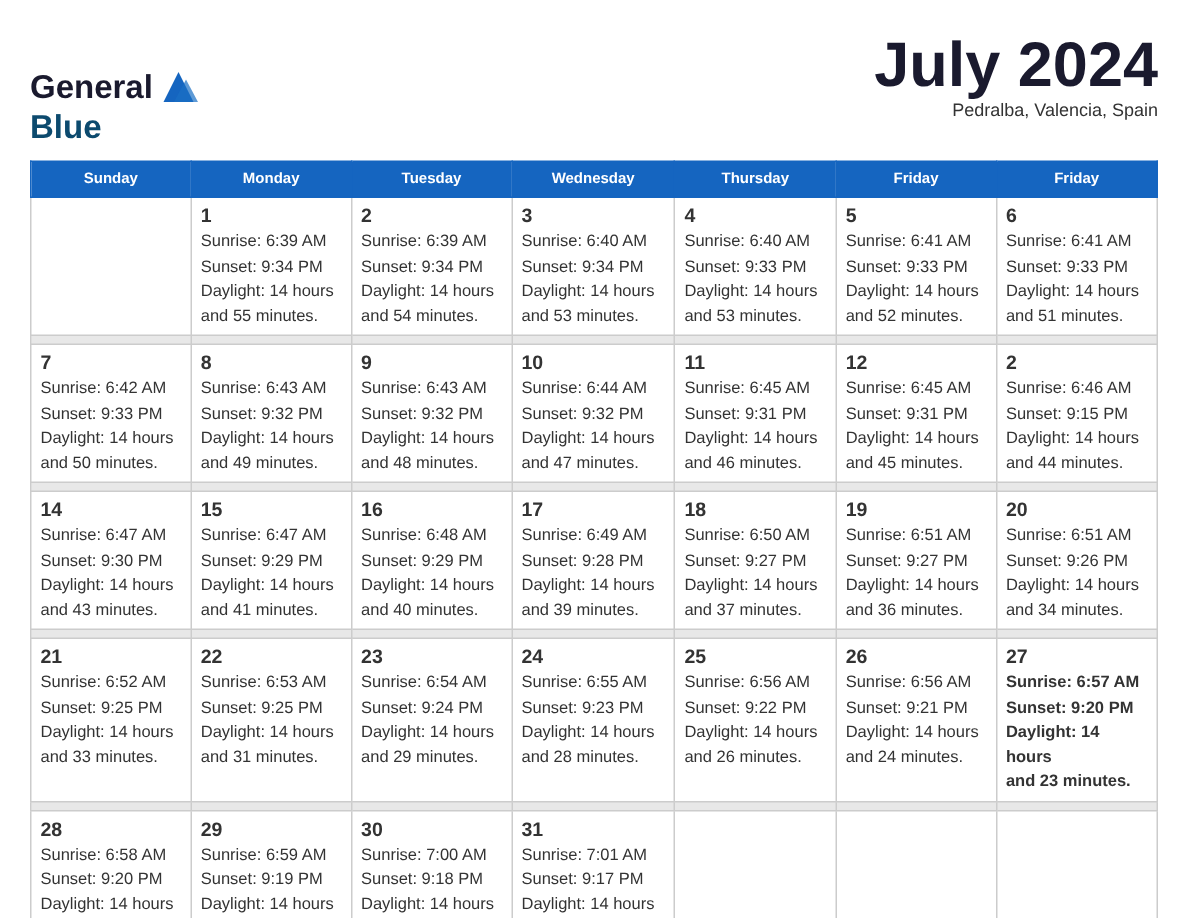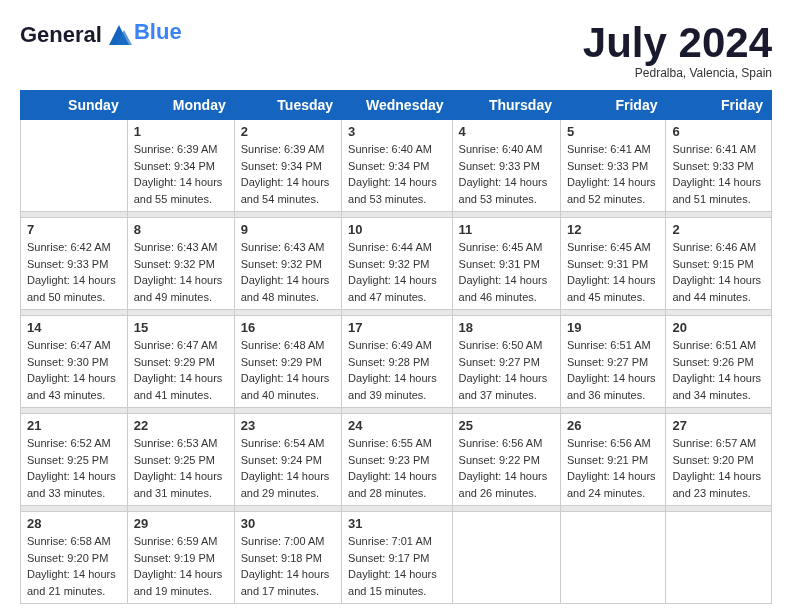--- a/index.html
+++ b/index.html
@@ -21,21 +21,21 @@
       align-items: center;
     }
     .logo-text-general {
       font-size: 22px;
       font-weight: bold;
       color: #1a1a2e;
     }
     .logo-text-blue {
       font-size: 22px;
       font-weight: bold;
-      color: #3b82f6;
+      color: #0c4a6e;
     }
     .logo-icon {
       width: 30px;
       height: 30px;
       margin-left: 2px;
     }
     .title-section {
       text-align: right;
     }
     .month-title {
@@ -49,23 +49,23 @@
       color: #333;
     }
     .calendar-table {
       width: 100%;
       border-collapse: collapse;
       border: 1px solid #ccc;
     }
     .calendar-table th {
       background-color: #1565c0;
       color: #fff;
-      text-align: right;
+      text-align: center;
       padding: 6px 8px;
-      font-size: 14px;
+      font-size: 10px;
       border: 1px solid #1565c0;
     }
     .calendar-table td {
       vertical-align: top;
       border: 1px solid #ccc;
       padding: 4px 6px;
       font-size: 11px;
       color: #333;
       width: 113px;
       min-height: 80px;
@@ -89,21 +89,21 @@
       padding: 0;
       height: 6px;
       background-color: #f0f0f0;
     }
   </style>
 </head>
 <body>
 
 <div class="header-section">
   <div class="logo">
-    <div style="display:flex;flex-direction:row;line-height:1.1;">
+    <div style="display:flex;flex-direction:column;line-height:1.1;margin-top:23px;">
       <span style="display:flex;align-items:center;">
         <span class="logo-text-general">General</span>
         <svg class="logo-icon" viewBox="0 0 30 30" xmlns="http://www.w3.org/2000/svg">
           <polygon points="5,25 15,5 25,25" fill="#1565c0"></polygon>
           <polygon points="12,25 20,10 28,25" fill="#1a6fc4" opacity="0.7"></polygon>
         </svg>
       </span>
       <span class="logo-text-blue" style="margin-left:0;">Blue</span>
     </div>
   </div>
@@ -338,21 +338,21 @@
         </td>
         <td>
           <span class="day-number">26</span>
           <div class="day-info" style="white-space: pre-line;">Sunrise: 6:56 AM
 Sunset: 9:21 PM
 Daylight: 14 hours
 and 24 minutes.</div>
         </td>
         <td>
           <span class="day-number">27</span>
-          <div class="day-info" style="white-space: pre-line;">Sunrise: 6:57 AM
+          <div class="day-info" style="white-space: pre-line; font-weight: bold;">Sunrise: 6:57 AM
 Sunset: 9:20 PM
 Daylight: 14 hours
 and 23 minutes.</div>
         </td>
       </tr>
       <tr class="row-separator">
         <td style="padding: 0px; height: 5px; background-color: rgb(232, 232, 232); border: 1px solid rgb(204, 204, 204);"></td>
         <td style="padding: 0px; height: 5px; background-color: rgb(232, 232, 232); border: 1px solid rgb(204, 204, 204);"></td>
         <td style="padding: 0px; height: 5px; background-color: rgb(232, 232, 232); border: 1px solid rgb(204, 204, 204);"></td>
         <td style="padding: 0px; height: 5px; background-color: rgb(232, 232, 232); border: 1px solid rgb(204, 204, 204);"></td>

